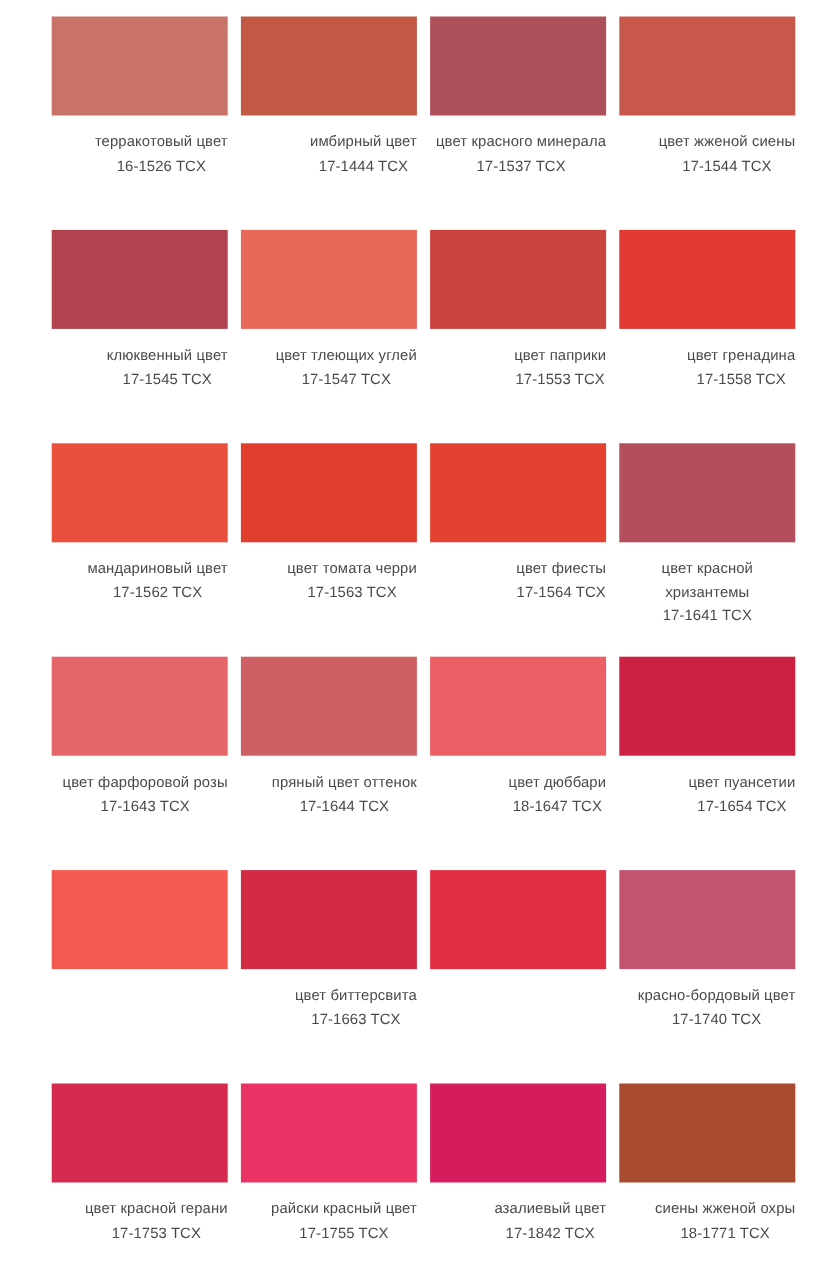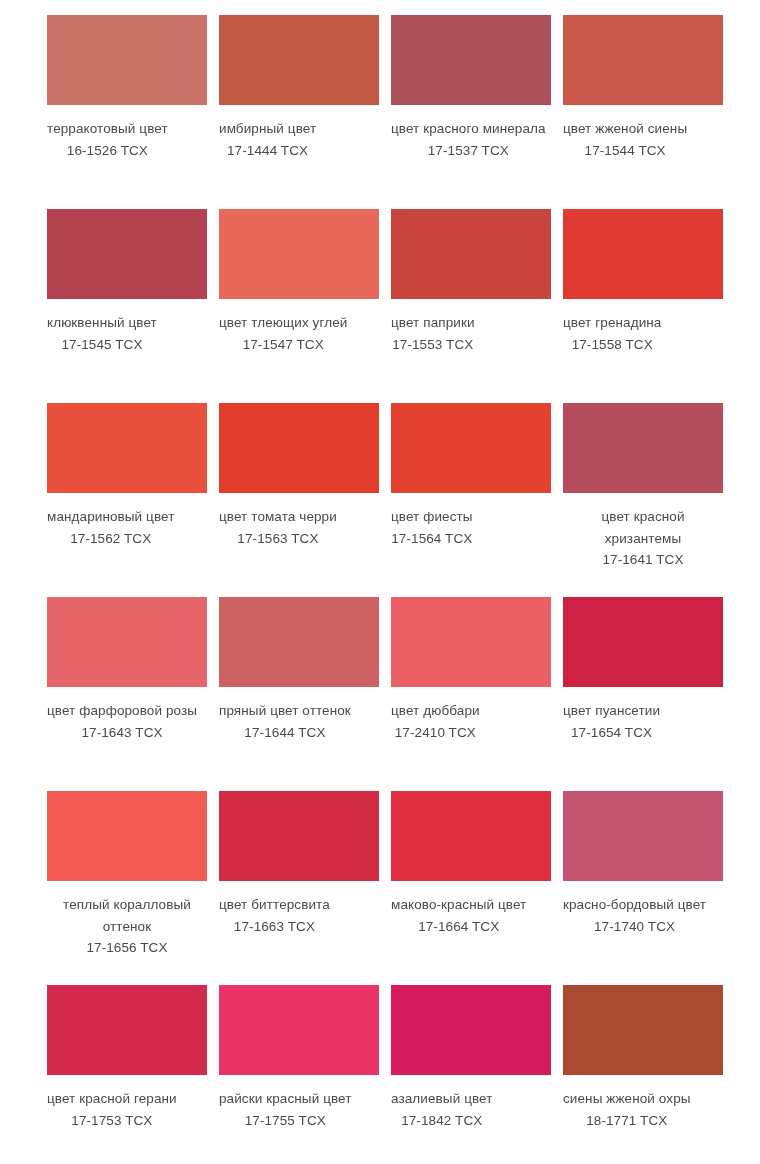--- a/index.html
+++ b/index.html
@@ -20,21 +20,21 @@
     padding: 15px 41px 0 47px;
     display: grid;
     grid-template-columns: repeat(4, 160px);
     column-gap: 12px;
     grid-auto-rows: 194px;
   }
 
   .swatch-cell {
     display: flex;
     flex-direction: column;
-    align-items: flex-start;
+    align-items: flex-end;
   }
 
   .swatch-chip {
     width: 160px;
     height: 90px;
     flex: 0 0 90px;
   }
 
   .swatch-caption {
     margin-top: 13px;
@@ -152,50 +152,42 @@
       <div class="swatch-chip" style="background-color: rgb(204, 96, 99);"></div>
       <div class="swatch-caption">
         <span class="swatch-name">пряный цвет оттенок</span>
         <span class="swatch-code">17-1644 TCX</span>
       </div>
     </div>
     <div class="swatch-cell">
       <div class="swatch-chip" style="background-color: rgb(236, 95, 101);"></div>
       <div class="swatch-caption">
         <span class="swatch-name">цвет дюббари</span>
-        <span class="swatch-code">17-2410 TCX</span>
+        <span class="swatch-code">18-1647 TCX</span>
       </div>
     </div>
     <div class="swatch-cell">
       <div class="swatch-chip" style="background-color: rgb(204, 33, 67);"></div>
       <div class="swatch-caption">
         <span class="swatch-name">цвет пуансетии</span>
         <span class="swatch-code">17-1654 TCX</span>
       </div>
     </div>
     <div class="swatch-cell">
       <div class="swatch-chip" style="background-color: rgb(243, 90, 82);"></div>
-      <div class="swatch-caption">
-        <span class="swatch-name">теплый коралловый оттенок</span>
-        <span class="swatch-code">17-1656 TCX</span>
-      </div>
     </div>
     <div class="swatch-cell">
       <div class="swatch-chip" style="background-color: rgb(212, 43, 69);"></div>
       <div class="swatch-caption">
         <span class="swatch-name">цвет биттерсвита</span>
         <span class="swatch-code">17-1663 TCX</span>
       </div>
     </div>
     <div class="swatch-cell">
       <div class="swatch-chip" style="background-color: rgb(224, 47, 64);"></div>
-      <div class="swatch-caption">
-        <span class="swatch-name">маково-красный цвет</span>
-        <span class="swatch-code">17-1664 TCX</span>
-      </div>
     </div>
     <div class="swatch-cell">
       <div class="swatch-chip" style="background-color: rgb(194, 84, 112);"></div>
       <div class="swatch-caption">
         <span class="swatch-name">красно-бордовый цвет</span>
         <span class="swatch-code">17-1740 TCX</span>
       </div>
     </div>
     <div class="swatch-cell">
       <div class="swatch-chip" style="background-color: rgb(212, 42, 77);"></div>

